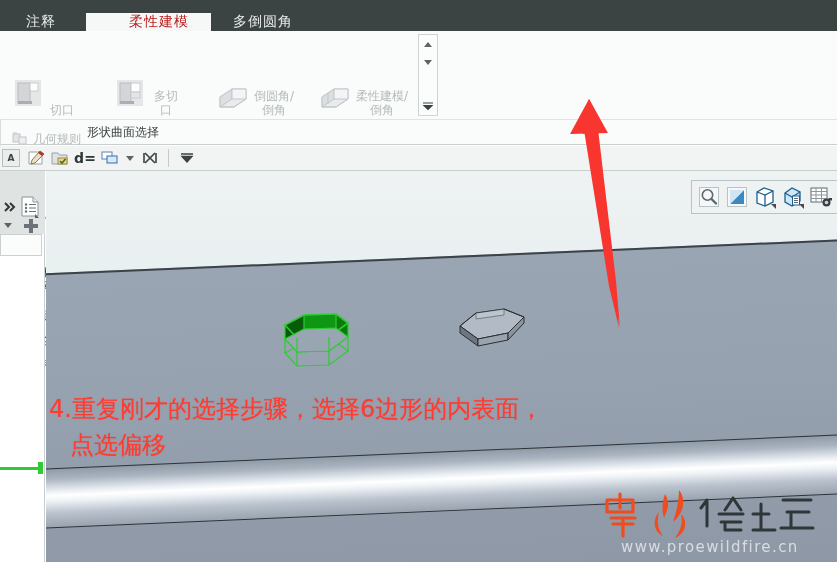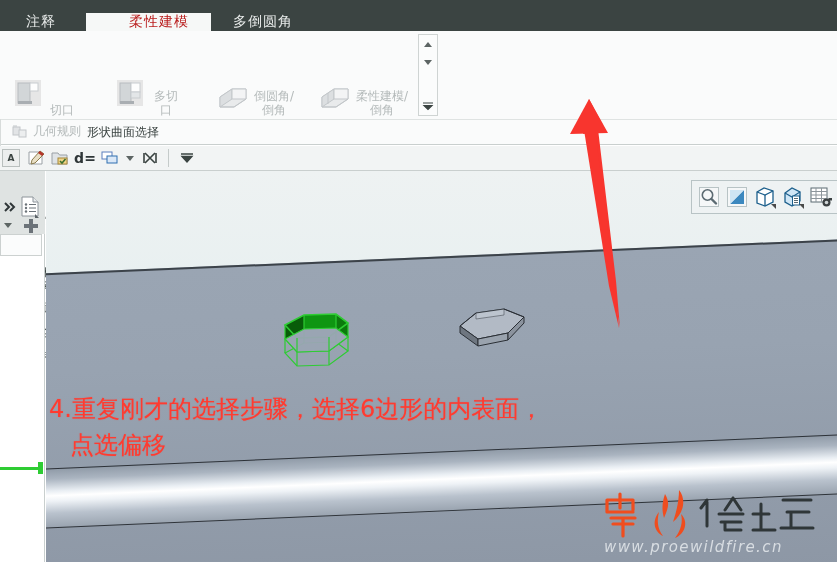--- a/index.html
+++ b/index.html
@@ -46,21 +46,21 @@
     width:72px; height:84px; padding-top:4px;
     display:flex; flex-direction:row; align-items:flex-end;
     cursor:default;
   }
   .bigbtn .lbl { font-size:12px; color:#3a4341; text-align:center; line-height:14px; margin-top:3px;}
   .bigbtn.disabled .lbl { color:#b4baba; }
   .ico48 { width:44px; height:40px; position:relative; }
 
   
   .smallcol { display:flex; flex-direction:column; padding-top:4px; }
-  .smallbtn { display:flex; align-items:flex-start; height:25px; padding:0 4px; cursor:default; }
+  .smallbtn { display:flex; align-items:flex-end; height:25px; padding:0 4px; cursor:default; }
   .smallbtn .lbl { font-size:12px; color:#3a4341; margin-left:4px; white-space:nowrap;}
   .smallbtn.disabled .lbl { color:#b4baba; }
   .ico16 { width:18px; height:18px; position:relative; flex:0 0 18px;}
 
   
   .scrollbox {
     position:absolute; right:0; top:3px; width:20px; height:82px;
     border:1px solid #cfd4d3; background:#fbfcfc;
     display:flex; flex-direction:column; align-items:center; justify-content:space-between;
   }
@@ -122,21 +122,21 @@
 
   
   .annot {
     position:absolute; color:#ff3b30; font-size:24px; line-height:33px;
     font-family:"DejaVu Sans","Liberation Sans",sans-serif;
     white-space:pre; letter-spacing:0px; text-shadow:0 0 1px rgba(255,59,48,.5);text-align:right;
   }
 
   
   .watermark { position:absolute; right:6px; bottom:4px; width:230px; height:70px; }
-  .wm-url { position:absolute; left:3px; bottom:2px; font-size:15px; font-style:italic;
+  .wm-url { position:absolute; left:20px; bottom:2px; font-size:15px; 
             color:#d8dde2; letter-spacing:1.4px; font-family:"DejaVu Sans","Liberation Sans",sans-serif;}
 
   
   .vtoolbar {
     position:absolute; right:-2px; top:9px; height:34px;
     background:#eef2f3; border:1px solid #b8c3c5;
     display:flex; align-items:center; padding:0 3px;
   }
   .vtbtn { width:28px; height:28px; display:flex; align-items:center; justify-content:center; cursor:default;}
 

